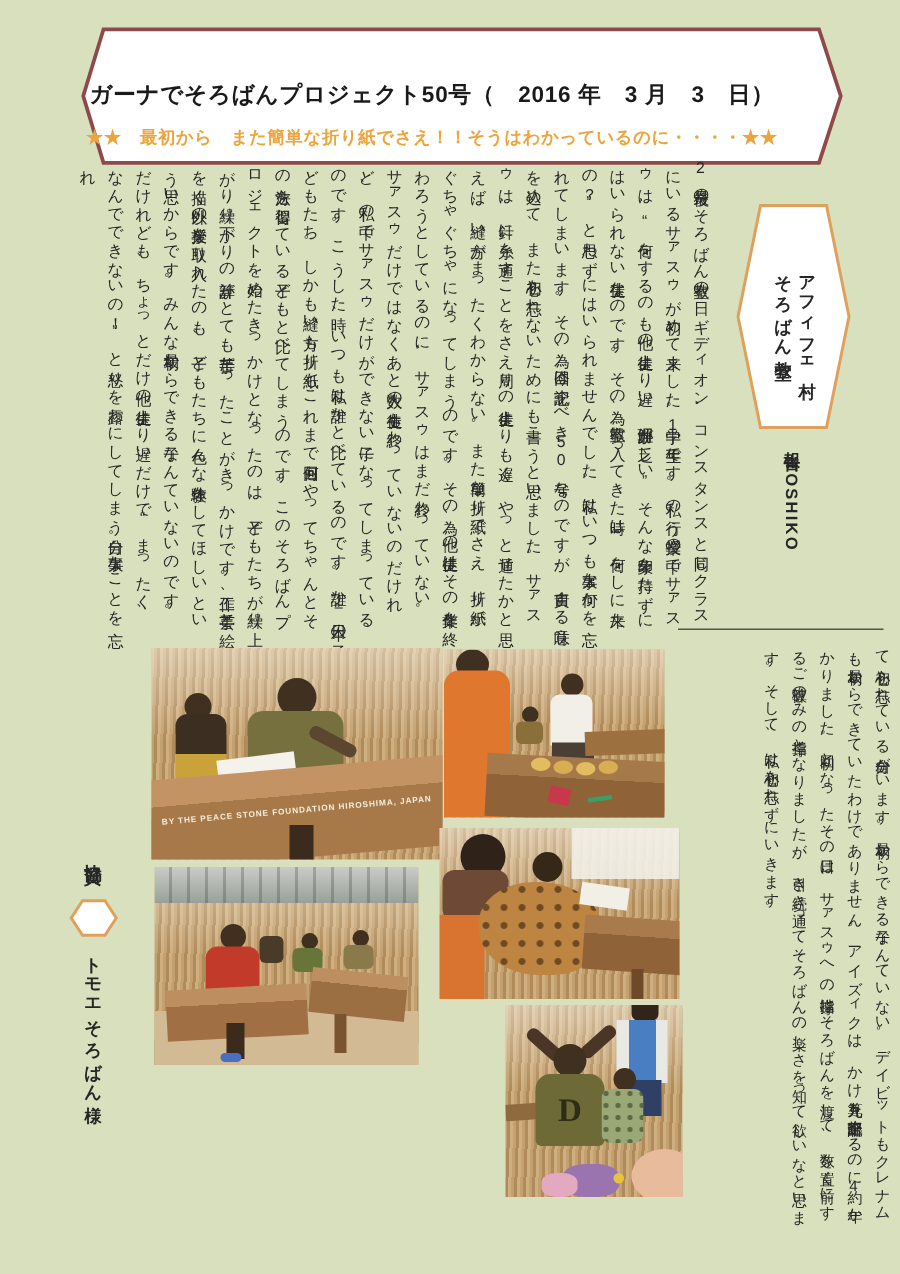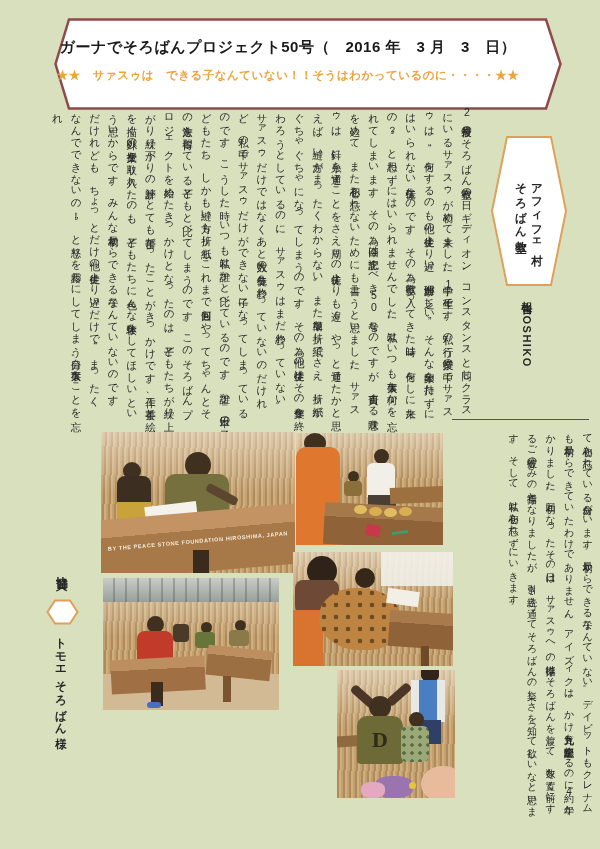--- a/index.html
+++ b/index.html
@@ -7,21 +7,21 @@
     position:relative;
     width:600px;height:849px;
     background:#d9e0bd;
     font-family:"Liberation Sans",sans-serif;
     color:#262626;
     overflow:hidden;
   }
   
   #banner{position:absolute;left:54px;top:18px;width:508px;height:92px;}
   #banner svg{position:absolute;left:0;top:0;}
-  #banner-text{position:absolute;left:0;top:0;width:100%;height:100%;text-align:center;padding-right:40px;box-sizing:border-box;}
+  #banner-text{position:absolute;left:0;top:16px;width:100%;height:100%;text-align:center;padding-right:40px;box-sizing:border-box;}
   #banner-title{margin-top:20px;font-size:15px;font-weight:bold;letter-spacing:.5px;color:#1a1a1a;}
   #banner-subtitle{margin-top:11px;font-size:11.5px;font-weight:bold;color:#eca43d;letter-spacing:.5px;}
   
   .vtext{writing-mode:vertical-rl;text-orientation:upright;}
   .vmixed{writing-mode:vertical-rl;text-orientation:mixed;}
   
   #article-top{
     position:absolute;left:29px;top:106px;width:447px;height:316px;
     font-size:10.5px;line-height:18.6px;letter-spacing:.3px;
   }
@@ -144,21 +144,21 @@
 <body>
 
 <div id="page">
 
   <div id="banner">
     <svg width="508" height="92" viewBox="0 0 508 92">
       <polygon points="15,1.5 492,1.5 506.5,46 492,90.5 15,90.5 1.5,46" fill="#ffffff" stroke="#8e4a4a" stroke-width="2.5"></polygon>
     </svg>
     <div id="banner-text">
       <div id="banner-title">ガーナでそろばんプロジェクト50号（　2016 年　3 月　3　日）</div>
-      <div id="banner-subtitle">★★　サァスゥは　できる子なんていない！！そうはわかっているのに・・・・★★</div>
+      <div id="banner-subtitle">★★　最初から　また簡単な折り紙でさえ！！そうはわかっているのに・・・・★★</div>
     </div>
   </div>
 
   <div id="article-top" class="vtext">2月最後のそろばん教室の日、ギディオン、コンスタンスと同じクラスにいるサァスゥが初めて来ました。中学1年生です。私の行う授業の中でサァスゥは、“何をするのも他の生徒より遅い。理解力が乏しい”そんな印象を持たずにはいられない生徒なのです。その為、教室に入ってきた時は“何をしに来たの？”と思わずにはいられませんでした。私はいつも大事な何かを忘れてしまいます。その為、今回は記念すべき50号なのですが、自責する意味を込めて、また初心を忘れないためにも書こうと思いました。サァスゥは、針に糸を通すことをさえ周りの生徒よりも遅く、やっと通せたかと思えば、縫い方がまったくわからない。また簡単な折り紙でさえ、折り紙がぐちゃぐちゃになってしまうのです。その為、他の生徒はその作業を終わろうとしているのに、サァスゥはまだ終わっていない。サァスゥだけではなくあと数人の生徒も終わっていないのだけれど、私の中でサァスゥだけができない子になってしまっているのです。こうした時、いつも私は誰かと比べているのです。誰か＝日本の子どもたち。しかも縫い方も折り紙もこれまで何回もやってちゃんとその方法を習得している子どもと比べてしまうのです。このそろばんプロジェクトを始めたきっかけとなったのは、子どもたちが繰り上がり繰り下がりの計算がとても苦手だったことがきっかけです。工作、手芸と絵を描く以外の授業を取り入れたのも、子どもたちに色んな体験をしてほしいという思いからです。みんな最初からできる子なんていないのです。だけれども、ちょっとだけ他の生徒より遅いだけで“まったく、なんでできないの！”と怒りを露わにしてしまう自分。大事なことを忘れ</div>
 
   <div id="badge">
     <svg width="78" height="152" viewBox="0 0 78 152">
       <polygon points="17,2 61,2 76,76 61,150 17,150 2,76" fill="#ffffff" stroke="#dfa05c" stroke-width="2"></polygon>
     </svg>
     <div id="badge-label" class="vtext">

